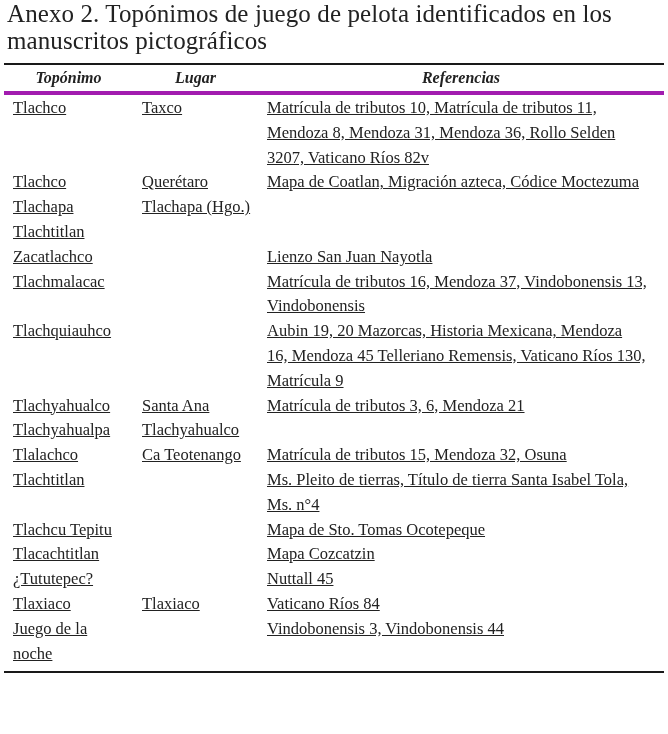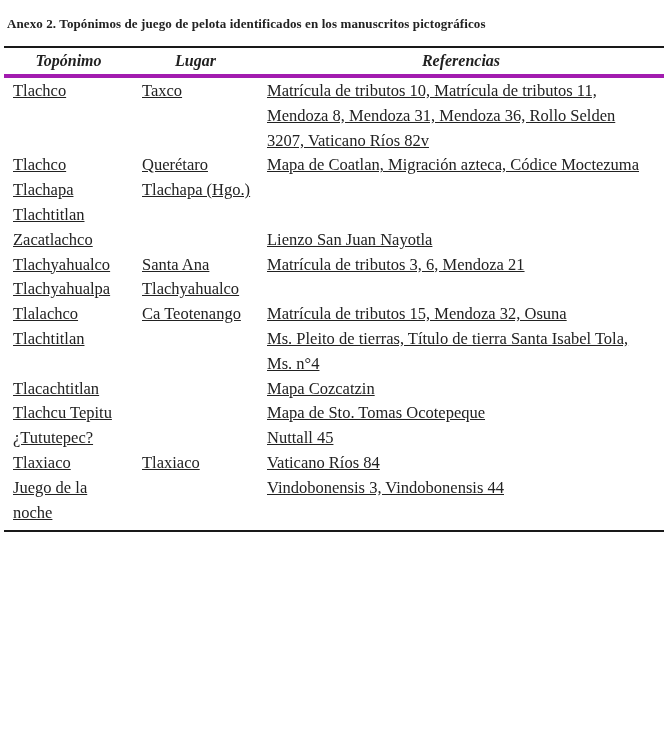--- a/index.html
+++ b/index.html
@@ -14,24 +14,24 @@
     font-family: "Liberation Serif", serif;
     color: #222222;
     -webkit-font-smoothing: antialiased;
   }
   .page {
     width: 668px;
     height: 734px;
     box-sizing: border-box;
   }
   .title {
-    font-size: 13px;
-    font-weight: bold;
+    font-size: 25px;
+    font-weight: normal;
     line-height: 27px;
-    margin: 10px 14px 9px 7px;
+    margin: 0 14px 9px 7px;
     max-width: 650px;
     letter-spacing: 0.1px;
   }
   table.tbl {
     border-collapse: collapse;
     table-layout: fixed;
     width: 660px;
     margin-left: 4px;
     border-top: 2px solid #191919;
     border-bottom: 2px solid #191919;
@@ -117,20 +117,41 @@
           <td>
             <div class="cell-line">Zacatlachco</div>
           </td>
           <td></td>
           <td>
             <div class="cell-line">Lienzo San Juan Nayotla</div>
           </td>
         </tr>
         <tr>
           <td>
+            <div class="cell-line">Tlachmalacac</div>
+          </td>
+          <td></td>
+          <td>
+            <div class="cell-line">Matrícula de tributos 16, Mendoza 37, Vindobonensis 13,</div>
+            <div class="cell-line">Vindobonensis</div>
+          </td>
+        </tr>
+        <tr>
+          <td>
+            <div class="cell-line">Tlachquiauhco</div>
+          </td>
+          <td></td>
+          <td>
+            <div class="cell-line">Aubin 19, 20 Mazorcas, Historia Mexicana, Mendoza</div>
+            <div class="cell-line">16, Mendoza 45 Telleriano Remensis, Vaticano Ríos 130,</div>
+            <div class="cell-line">Matrícula 9</div>
+          </td>
+        </tr>
+        <tr>
+          <td>
             <div class="cell-line">Tlachyahualco</div>
             <div class="cell-line">Tlachyahualpa</div>
           </td>
           <td>
             <div class="cell-line">Santa Ana</div>
             <div class="cell-line">Tlachyahualco</div>
           </td>
           <td>
             <div class="cell-line">Matrícula de tributos 3, 6, Mendoza 21</div>
           </td>
@@ -151,34 +172,34 @@
             <div class="cell-line">Tlachtitlan</div>
           </td>
           <td></td>
           <td>
             <div class="cell-line">Ms. Pleito de tierras, Título de tierra Santa Isabel Tola,</div>
             <div class="cell-line">Ms. n°4</div>
           </td>
         </tr>
         <tr>
           <td>
+            <div class="cell-line">Tlachcu Tepitu</div>
+          </td>
+          <td></td>
+          <td>
+            <div class="cell-line">Mapa de Sto. Tomas Ocotepeque</div>
+          </td>
+        </tr>
+        <tr>
+          <td>
             <div class="cell-line">Tlacachtitlan</div>
           </td>
           <td></td>
           <td>
             <div class="cell-line">Mapa Cozcatzin</div>
-          </td>
-        </tr>
-        <tr>
-          <td>
-            <div class="cell-line">Tlachcu Tepitu</div>
-          </td>
-          <td></td>
-          <td>
-            <div class="cell-line">Mapa de Sto. Tomas Ocotepeque</div>
           </td>
         </tr>
         <tr>
           <td>
             <div class="cell-line">¿Tututepec?</div>
           </td>
           <td></td>
           <td>
             <div class="cell-line">Nuttall 45</div>
           </td>

